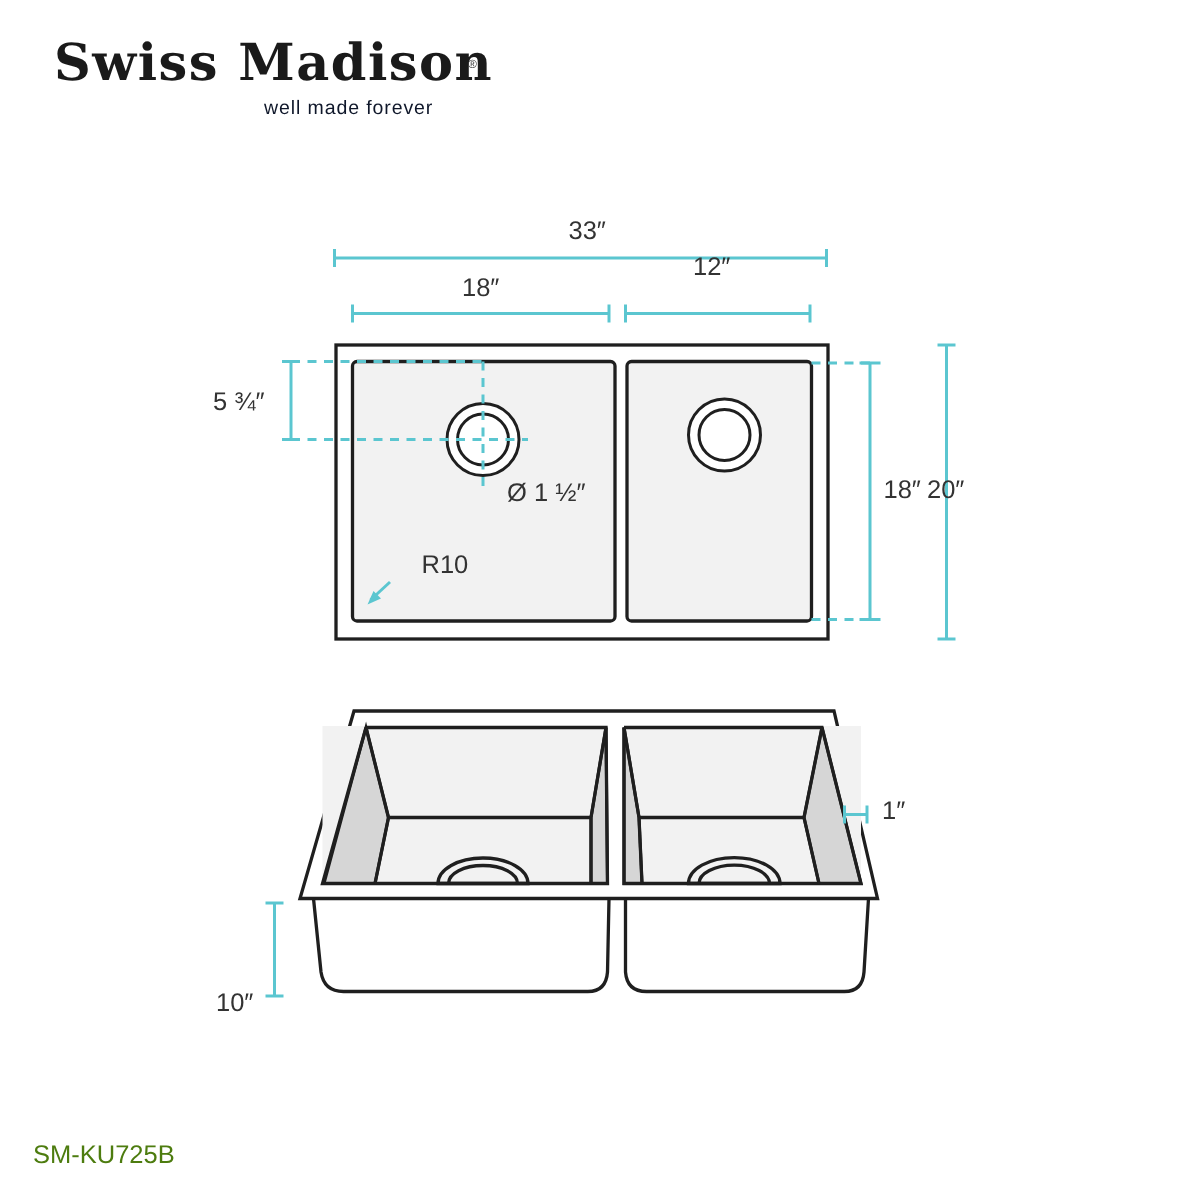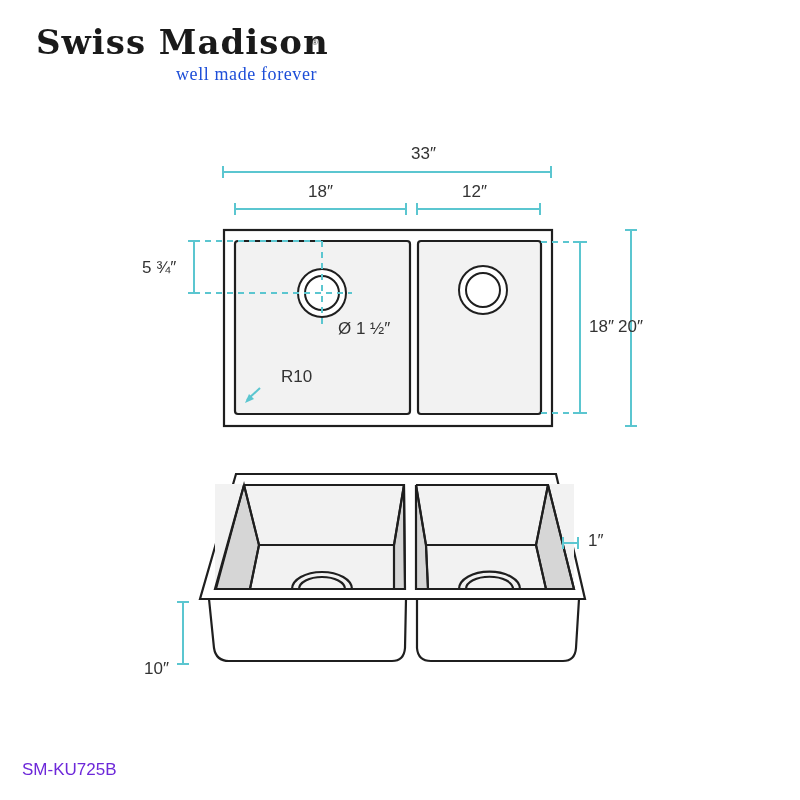--- a/index.html
+++ b/index.html
@@ -3,25 +3,25 @@
 <meta charset="utf-8">
 <style>
   html, body { margin: 0; padding: 0; background: #ffffff; }
   body { width: 800px; height: 800px; position: relative; overflow: hidden;
          font-family: "Liberation Sans", "DejaVu Sans", sans-serif; }
   #stage { position: absolute; left: 0; top: 0; width: 800px; height: 800px; }
   .logo-main { position: absolute; left: 36px; top: 22px; font-family: "DejaVu Serif", serif;
                font-weight: bold; font-size: 34px; color: #1a1a1a;
                letter-spacing: 1px; white-space: nowrap; }
   .logo-reg { position: absolute; left: 312px; top: 38px; font-size: 8px; color: #333; }
-  .logo-tag { position: absolute; left: 176px; top: 64px; font-family: Liberation Serif, serif;
-              font-size: 18px; color: #1d4ed8; letter-spacing: 0.6px; white-space: nowrap; }
+  .logo-tag { position: absolute; left: 176px; top: 64px; font-family: Liberation Sans, sans-serif;
+              font-size: 13px; color: #0f172a; letter-spacing: 0.6px; white-space: nowrap; }
   .dim { position: absolute; font-family: "Liberation Sans", sans-serif; font-size: 17px;
          color: #333; white-space: nowrap; font-weight: 300; }
-  .model { position: absolute; left: 22px; top: 760px; font-size: 17px; color: #6d28d9;
+  .model { position: absolute; left: 22px; top: 760px; font-size: 17px; color: #4d7c0f;
            font-family: "Liberation Sans", sans-serif; }
   svg .c { stroke: #5bc6d0; stroke-width: 2; fill: none; }
   svg .cd { stroke: #5bc6d0; stroke-width: 2; fill: none; stroke-dasharray: 6 5; }
   svg .k { stroke: #1f1f1f; stroke-width: 2.2; fill: none; }
   svg .kf { stroke: #1f1f1f; stroke-width: 2.2; fill: #f2f2f2; }
   svg .shade { fill: #d6d6d6; stroke: #1f1f1f; stroke-width: 2; }
 </style>
 </head>
 <body>
 
@@ -131,23 +131,23 @@
       <line class="c" x1="578" y1="537" x2="578" y2="549"></line>
     </g>
 
     <g>
       <line class="c" x1="183" y1="602" x2="183" y2="664"></line>
       <line class="c" x1="177" y1="602" x2="189" y2="602"></line>
       <line class="c" x1="177" y1="664" x2="189" y2="664"></line>
     </g>
   </svg>
 
-  <div class="dim" style="left:379px;top:144px;margin-left:32px;">33″</div>
+  <div class="dim" style="left:379px;top:144px;">33″</div>
   <div class="dim" style="left:308px;top:182px;">18″</div>
-  <div class="dim" style="left:462px;top:182px;">12″</div>
+  <div class="dim" style="left:462px;top:168px;">12″</div>
   <div class="dim" style="left:142px;top:258px;">5 ¾″</div>
   <div class="dim" style="left:338px;top:319px;">Ø 1 ½″</div>
   <div class="dim" style="left:281px;top:367px;">R10</div>
   <div class="dim" style="left:589px;top:317px;">18″</div>
   <div class="dim" style="left:618px;top:317px;">20″</div>
   <div class="dim" style="left:588px;top:531px;">1″</div>
   <div class="dim" style="left:144px;top:623px;margin-top:36px;">10″</div>
 
   <div class="model">SM-KU725B</div>
 </div>

